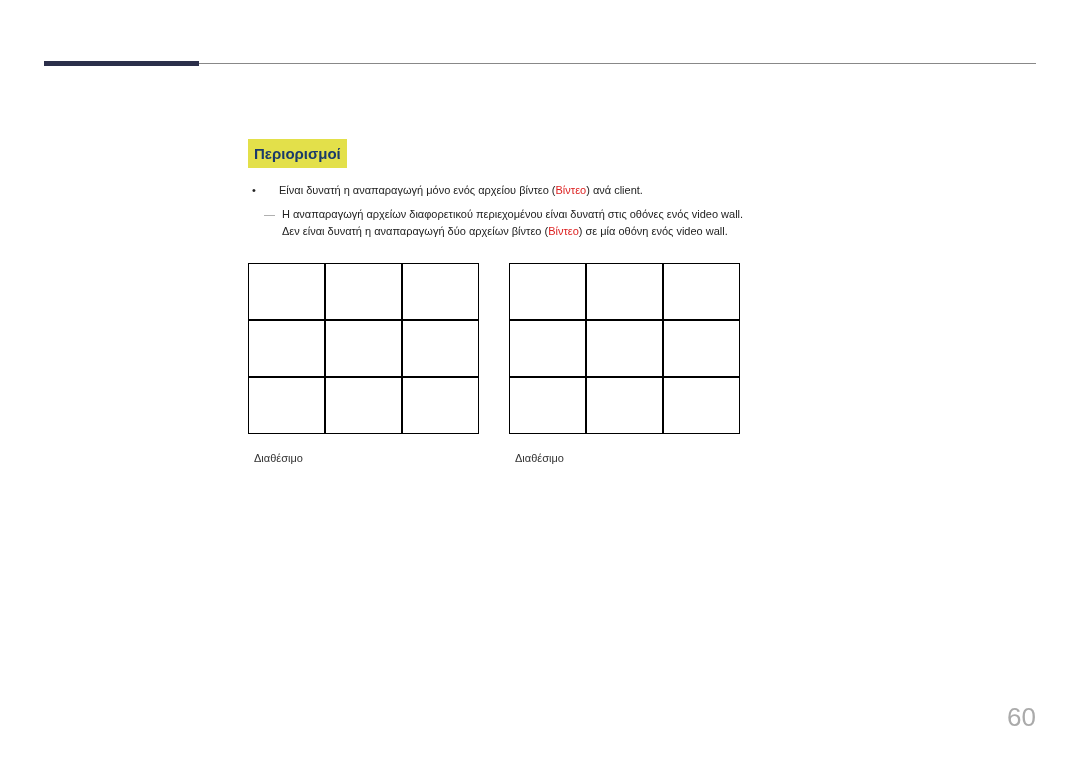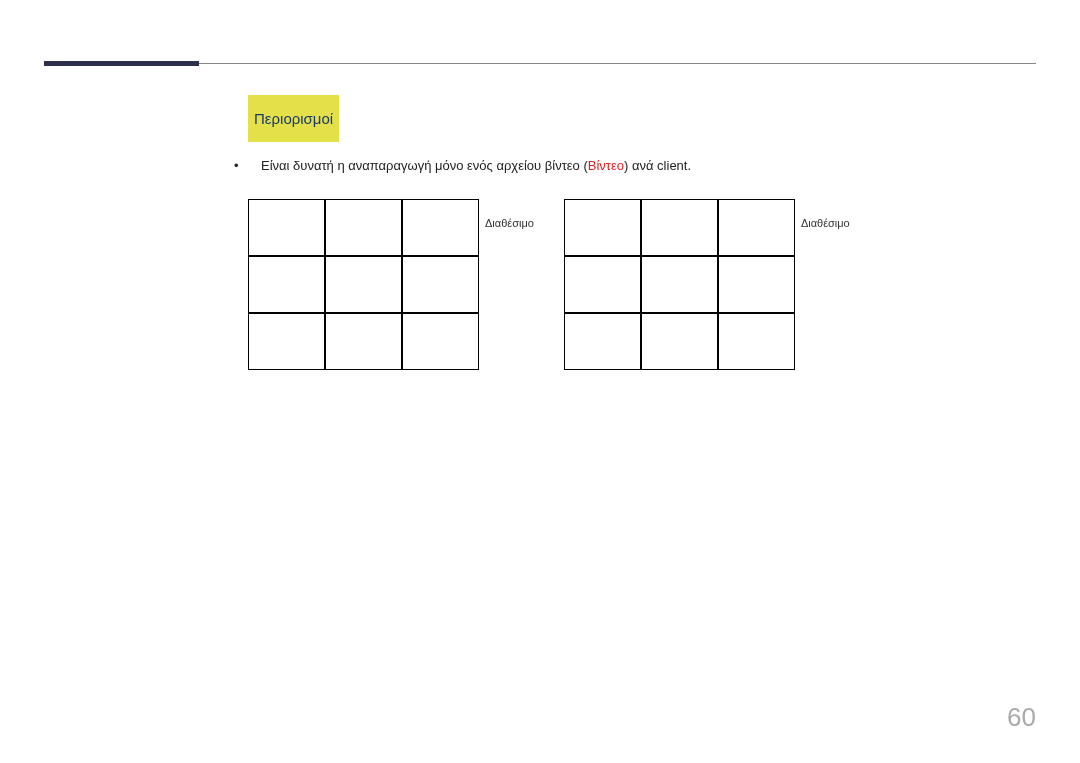--- a/index.html
+++ b/index.html
@@ -30,27 +30,29 @@
     position: absolute;
     top: 95px;
     left: 248px;
     right: 44px;
   }
   .section-title {
     display: inline-block;
     background: #e3e04a;
     color: #1a3a6a;
     font-size: 15px;
-    font-weight: normal;
-    padding: 15px 6px;
+    font-weight: bold;
+    padding: 6px 6px;
     margin-bottom: 14px;
+    margin-top: 44px;
   }
   .bullet-row {
-    font-size: 13px;
+    font-size: 11px;
     color: #222;
+    margin-left: 18px;
     position: relative;
     line-height: 1.6;
     padding-left: 13px;
   }
   .bullet-row::before {
     content: "•";
     position: absolute;
     left: -14px;
     top: 0;
   }
@@ -71,21 +73,21 @@
     color: #999;
   }
   .grids-row {
     display: flex;
     gap: 30px;
     margin-top: 22px;
     margin-left: 0;
   }
   .grid-block {
     display: flex;
-    flex-direction: row;
+    flex-direction: column;
   }
   .grid3x3 {
     display: grid;
     grid-template-columns: repeat(3, 77px);
     grid-template-rows: repeat(3, 57px);
     gap: 0;
     width: 231px;
     height: 171px;
   }
   .cell {
@@ -117,20 +119,26 @@
 <div class="top-bar-accent"></div>
 
 <div class="content">
 
   <div class="section-title">Περιορισμοί</div>
 
   <div class="bullet-row">
     <span>Είναι δυνατή η αναπαραγωγή μόνο ενός αρχείου βίντεο (</span><span class="red">Βίντεο</span><span>) ανά client.</span>
   </div>
 
+  <div class="dash-block">
+    <div>Η αναπαραγωγή αρχείων διαφορετικού περιεχομένου είναι δυνατή στις οθόνες ενός video wall.</div>
+    <div>
+      <span>Δεν είναι δυνατή η αναπαραγωγή δύο αρχείων βίντεο (</span><span class="red">Βίντεο</span><span>) σε μία οθόνη ενός video wall.</span>
+    </div>
+  </div>
 
   <div class="grids-row">
 
     <div class="grid-block">
       <div class="grid3x3">
         <div class="cell"></div>
         <div class="cell"></div>
         <div class="cell"></div>
         <div class="cell"></div>
         <div class="cell"></div>

